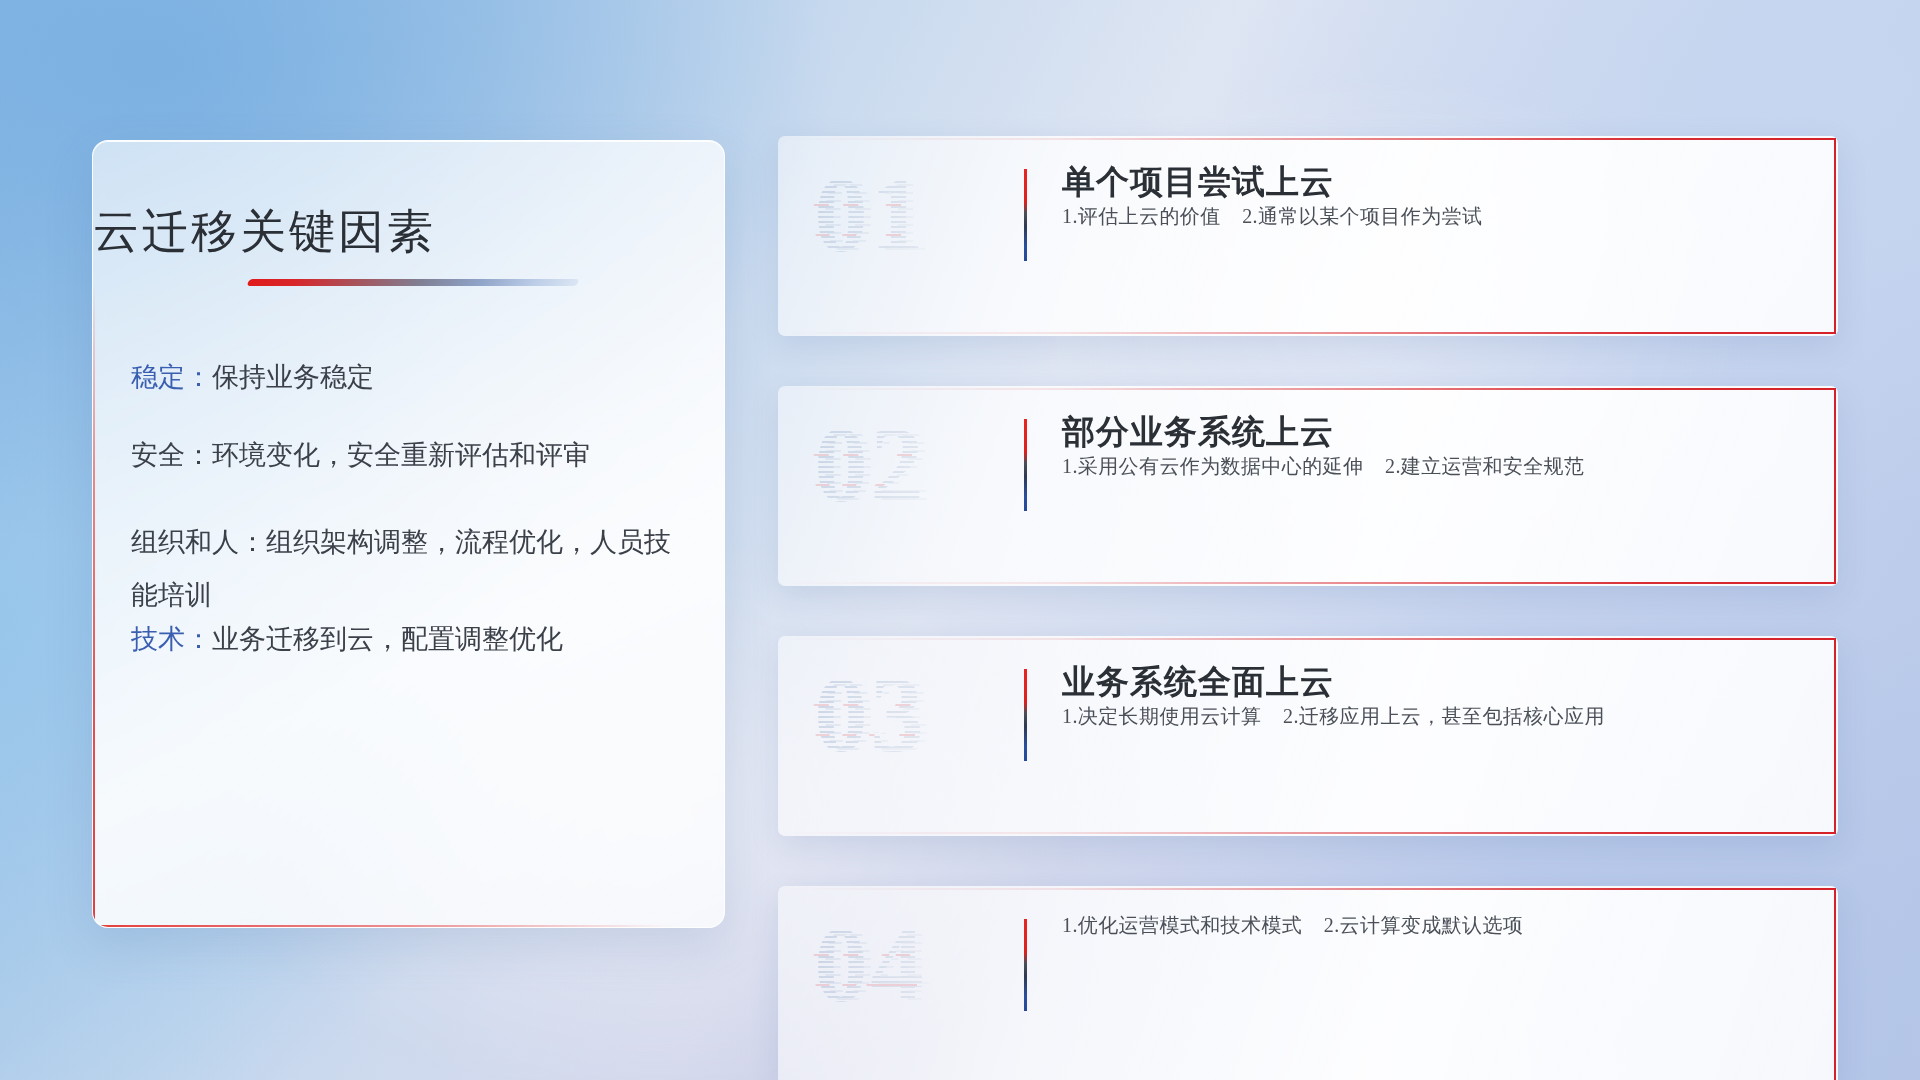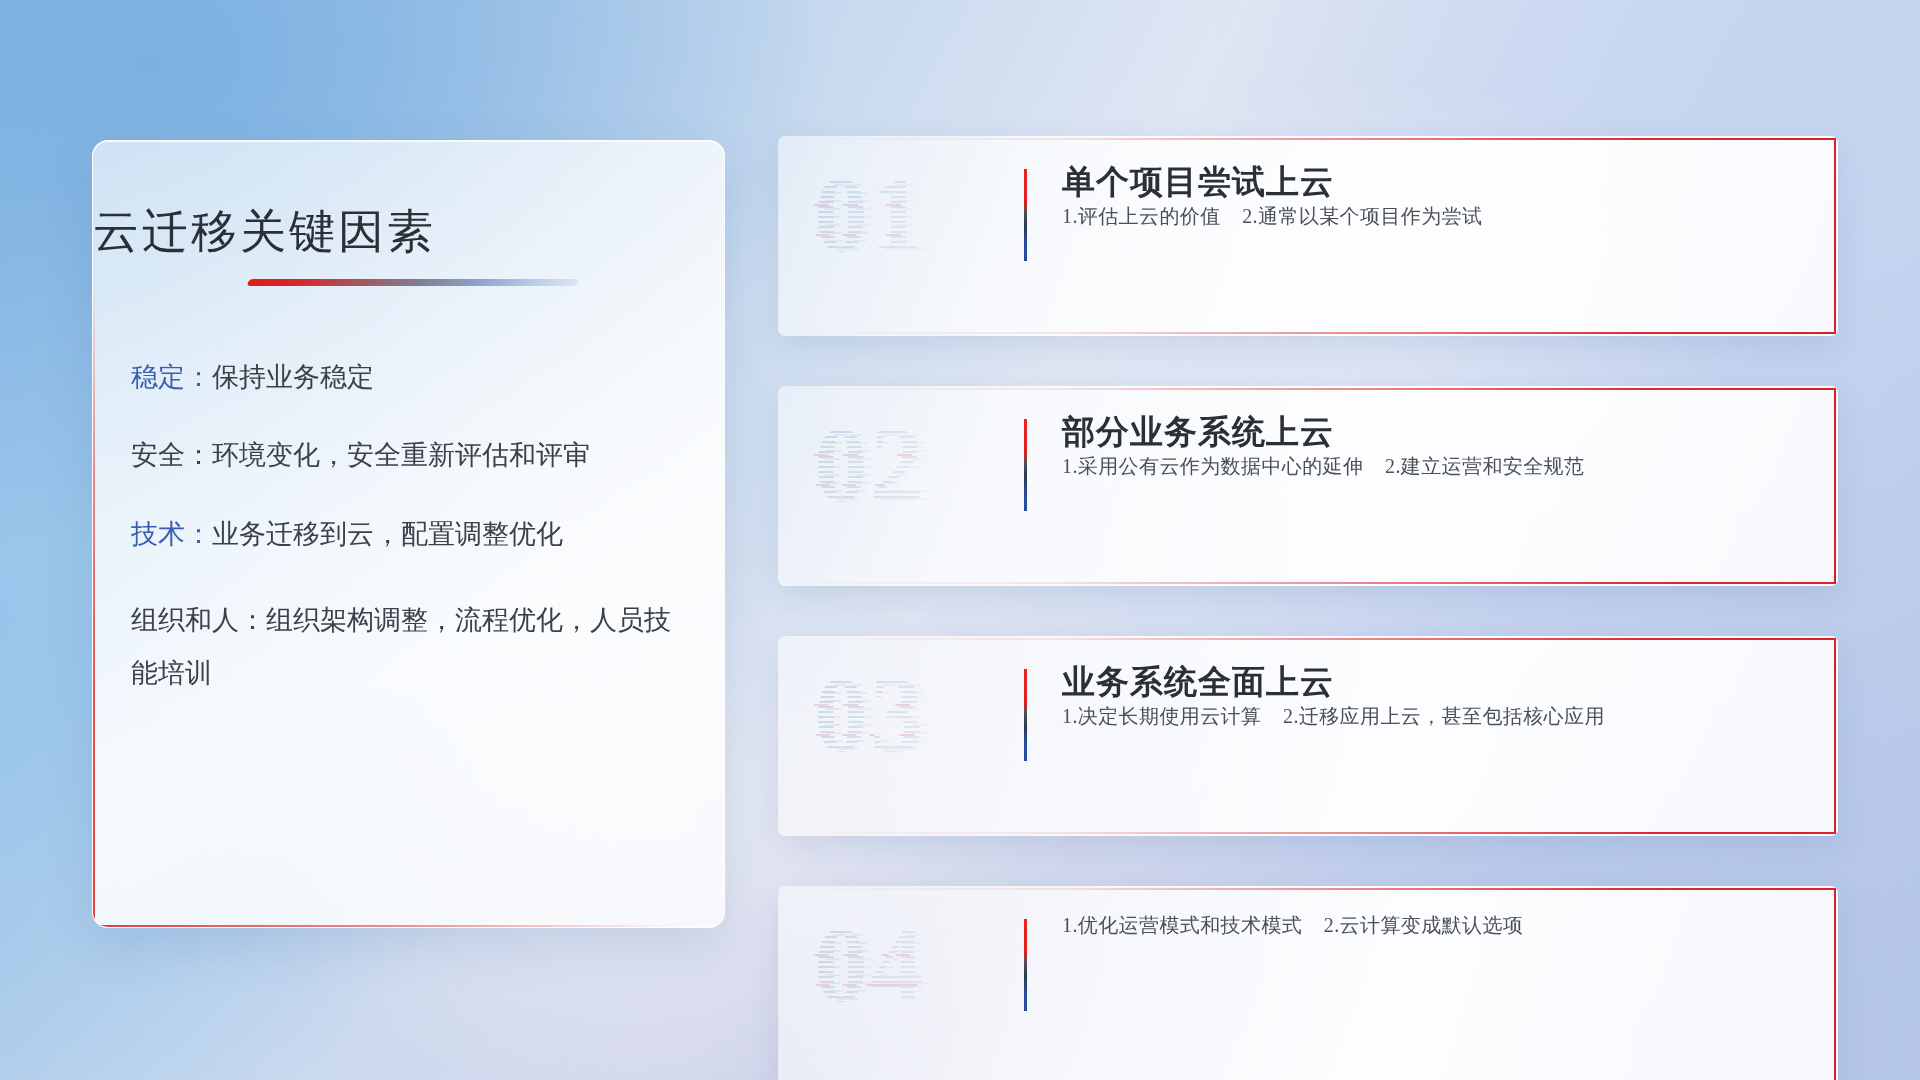--- a/index.html
+++ b/index.html
@@ -240,26 +240,26 @@
 
       <div class="lc-item">
         <span class="lc-key">稳定：</span><span>保持业务稳定</span>
       </div>
 
 
       <div class="lc-item">
         <span class="lc-key dark">安全：</span><span>环境变化，安全重新评估和评审</span>
       </div>
 
+      <div class="lc-item wrap">
+        <span class="lc-key dark">组织和人：</span><span>组织架构调整，流程优化，人员技能培训</span>
+      </div>
+
       <div class="lc-item">
         <span class="lc-key">技术：</span><span>业务迁移到云，配置调整优化</span>
-      </div>
-
-      <div class="lc-item wrap">
-        <span class="lc-key dark">组织和人：</span><span>组织架构调整，流程优化，人员技能培训</span>
       </div>
 
     </div>
   </div>
 
   <div class="steps">
 
     <div class="step">
       <div class="ring">
         <div class="ring-t"></div>

